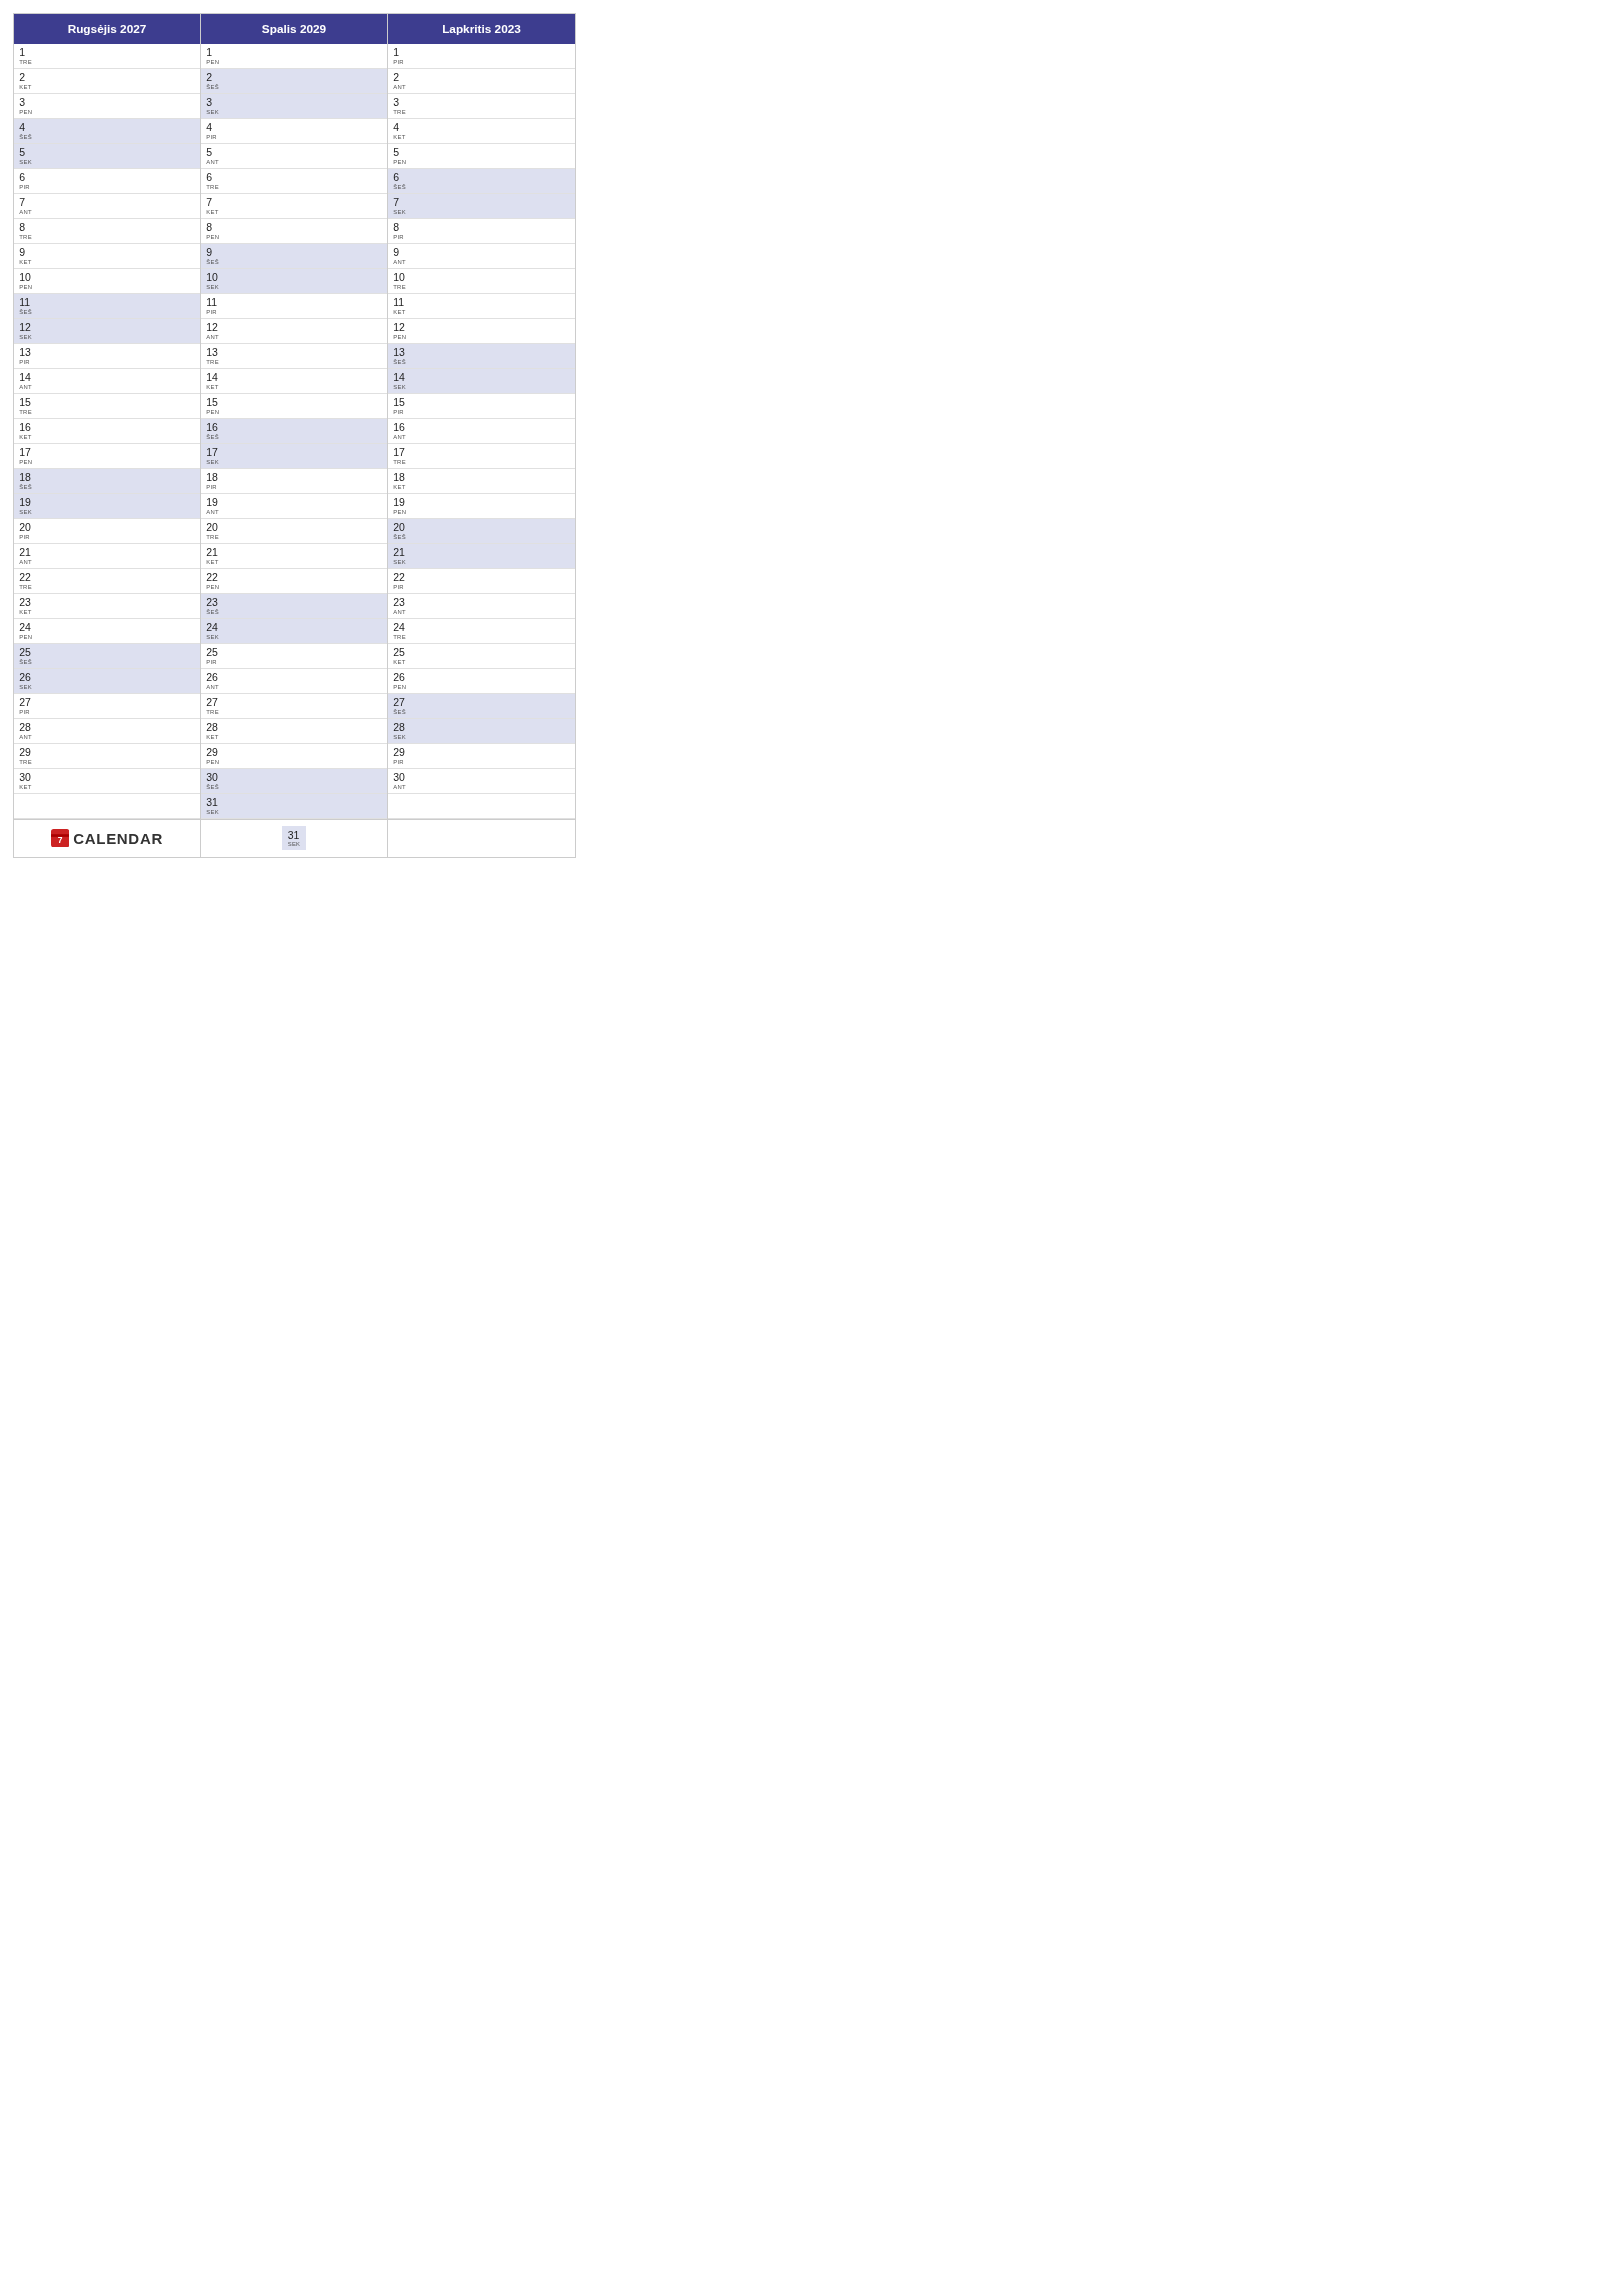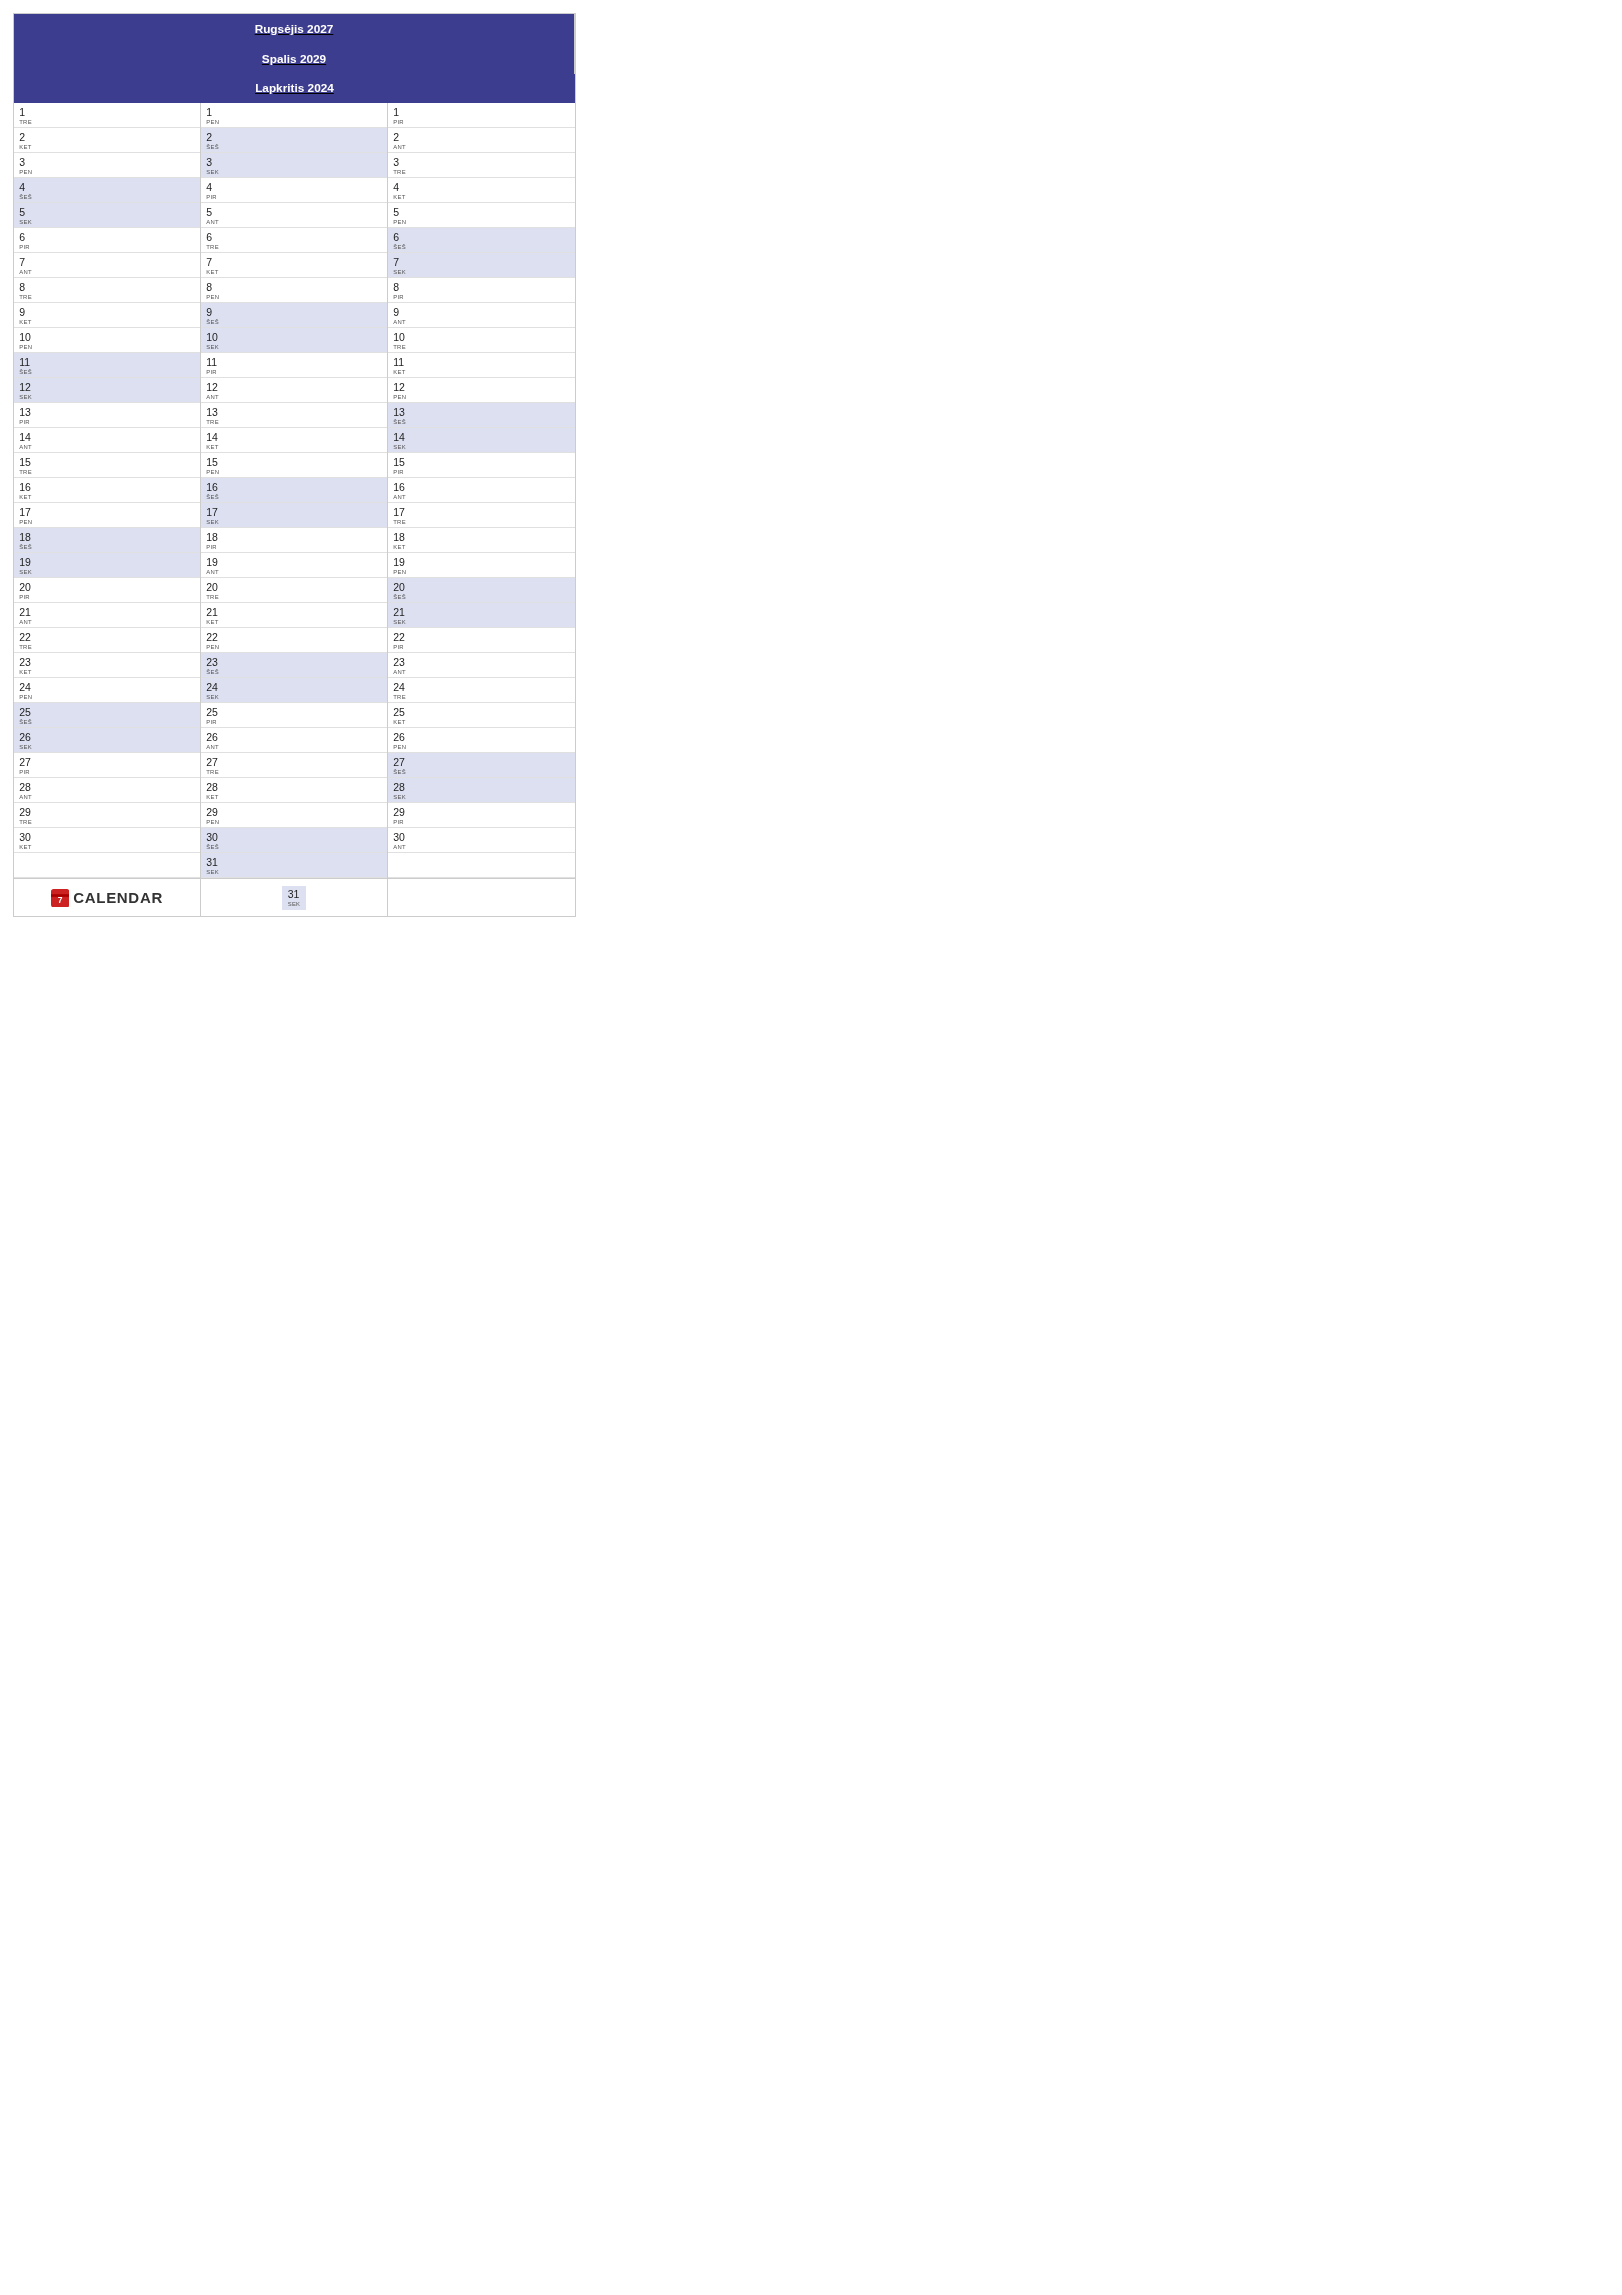--- a/index.html
+++ b/index.html
@@ -9,22 +9,21 @@
       background: #fff;
       font-family: Arial, sans-serif;
       padding: 13px;
     }
     .calendar-container {
       width: 100%;
       border: 0.7px solid #ccc;
     }
     .header-row {
       display: grid;
-      grid-template-columns: 1fr;
-      text-decoration: underline;
+      grid-template-columns: 1fr 1fr 1fr;
     }
     .month-header {
       background: #3d3d8f;
       color: #fff;
       text-align: center;
       padding: 7.9px 5.2px;
       font-size: 11.8px;
       font-weight: bold;
       border-right: 0.7px solid #ccc;
     }
@@ -96,21 +95,21 @@
       letter-spacing: 0.7px;
     }
   </style>
 </head>
 <body>
 
 <div class="calendar-container">
   <div class="header-row">
   <div class="month-header">Rugsėjis 2027</div>
       <div class="month-header">Spalis 2029</div>
-      <div class="month-header">Lapkritis 2024</div>
+      <div class="month-header">Lapkritis 2023</div>
     </div>
   <div class="days-grid">
   <div class="month-column">
         <div class="day-cell">
           <div class="day-num">1</div>
           <div class="day-name">TRE</div>
         </div>
         <div class="day-cell">
           <div class="day-num">2</div>
           <div class="day-name">KET</div>

